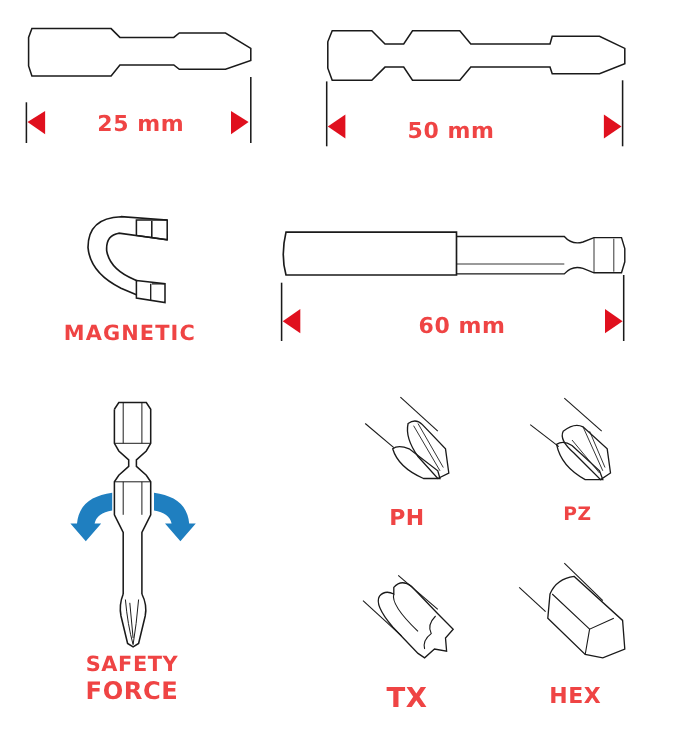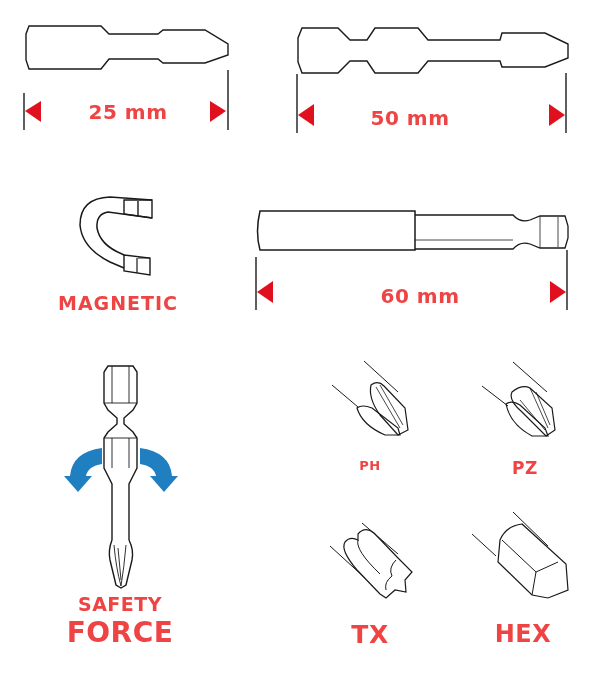--- a/index.html
+++ b/index.html
@@ -75,32 +75,32 @@
     <line x1="129" y1="366" x2="129" y2="403" stroke="#1a1a1a" stroke-width="0.9"></line>
     <line x1="112" y1="438" x2="112" y2="468" stroke="#1a1a1a" stroke-width="0.9"></line>
     <line x1="129" y1="438" x2="129" y2="468" stroke="#1a1a1a" stroke-width="0.9"></line>
     <line x1="104" y1="438" x2="137" y2="438" stroke="#1a1a1a" stroke-width="0.9"></line>
     <line x1="104" y1="403" x2="137" y2="403" stroke="#1a1a1a" stroke-width="0.9"></line>
 
     <path d="M112,540 Q108,550 110,560 L116,585 L121,588 L126,585 L132,560 Q134,550 129,540" fill="none" stroke="#1a1a1a" stroke-width="1.4"></path>
     <path d="M114,545 Q116,568 121,586 M126,545 Q124,568 121,586 M118,548 L121,580" fill="none" stroke="#1a1a1a" stroke-width="0.9"></path>
   </svg>
   <div class="lbl" style="left:60px; top:593px; width:120px; font-size:19px;text-align:center;">SAFETY</div>
-  <div class="lbl" style="left:60px; top:616px; width:120px; font-size:28px;">FORCE</div>
+  <div class="lbl" style="left:60px; top:616px; width:120px; font-size:22px;">FORCE</div>
 </div>
 
 <div>
   <svg width="614" height="675" style="left:0;top:0;">
     <line x1="332" y1="385" x2="358" y2="407" stroke="#1a1a1a" stroke-width="1"></line>
     <line x1="364" y1="361" x2="398" y2="392" stroke="#1a1a1a" stroke-width="1"></line>
     <path d="M371,385 Q378,380 384,386 L405,408 L408,430 L398,435 L380,415 Q368,398 371,385 Z" fill="none" stroke="#1a1a1a" stroke-width="1.2"></path>
     <path d="M357,408 Q362,404 372,408 L398,428 L400,435 L385,435 Q362,425 357,408 Z" fill="none" stroke="#1a1a1a" stroke-width="1.2"></path>
     <path d="M376,387 L400,428 M380,385 L403,425" fill="none" stroke="#1a1a1a" stroke-width="0.8"></path>
   </svg>
-  <div class="lbl" style="left:345px; top:458px; width:50px; font-size:13px;">PH</div>
+  <div class="lbl" style="left:345px; top:458px; width:50px; font-size:20px;">PH</div>
 
   <svg width="614" height="675" style="left:0;top:0;">
     <line x1="482" y1="386" x2="508" y2="406" stroke="#1a1a1a" stroke-width="1"></line>
     <line x1="513" y1="362" x2="547" y2="392" stroke="#1a1a1a" stroke-width="1"></line>
     <path d="M512,392 Q522,384 530,388 L552,408 L555,430 L546,436 L522,412 Q508,400 512,392 Z" fill="none" stroke="#1a1a1a" stroke-width="1.2"></path>
     <path d="M506,404 Q512,400 520,405 L545,428 L548,436 L532,436 Q510,424 506,404 Z" fill="none" stroke="#1a1a1a" stroke-width="1.2"></path>
     <path d="M530,388 L548,428 M520,400 L545,430 M536,392 L550,425" fill="none" stroke="#1a1a1a" stroke-width="0.8"></path>
   </svg>
   <div class="lbl" style="left:500px; top:458px; width:50px; font-size:17px;">PZ</div>
 
@@ -111,14 +111,14 @@
     <path d="M358,540 Q355,550 380,574 M396,560 Q388,568 392,576 Q384,582 386,590" fill="none" stroke="#1a1a1a" stroke-width="1"></path>
   </svg>
   <div class="lbl" style="left:345px; top:620px; width:50px; font-size:25px;">TX</div>
 
   <svg width="614" height="675" style="left:0;top:0;">
     <line x1="472" y1="534" x2="496" y2="556" stroke="#1a1a1a" stroke-width="1"></line>
     <line x1="513" y1="512" x2="548" y2="546" stroke="#1a1a1a" stroke-width="1"></line>
     <path d="M500,540 Q506,526 522,524 L566,564 L568,590 L548,598 L532,595 L498,562 Z" fill="none" stroke="#1a1a1a" stroke-width="1.2"></path>
     <path d="M502,540 L536,572 L558,562 M536,572 L532,595" fill="none" stroke="#1a1a1a" stroke-width="1"></path>
   </svg>
-  <div class="lbl" style="left:488px; top:620px; width:70px; font-size:24px;">HEX</div>
+  <div class="lbl" style="left:488px; top:620px; width:70px; font-size:20px;">HEX</div>
 </div>
 
 </body></html>

